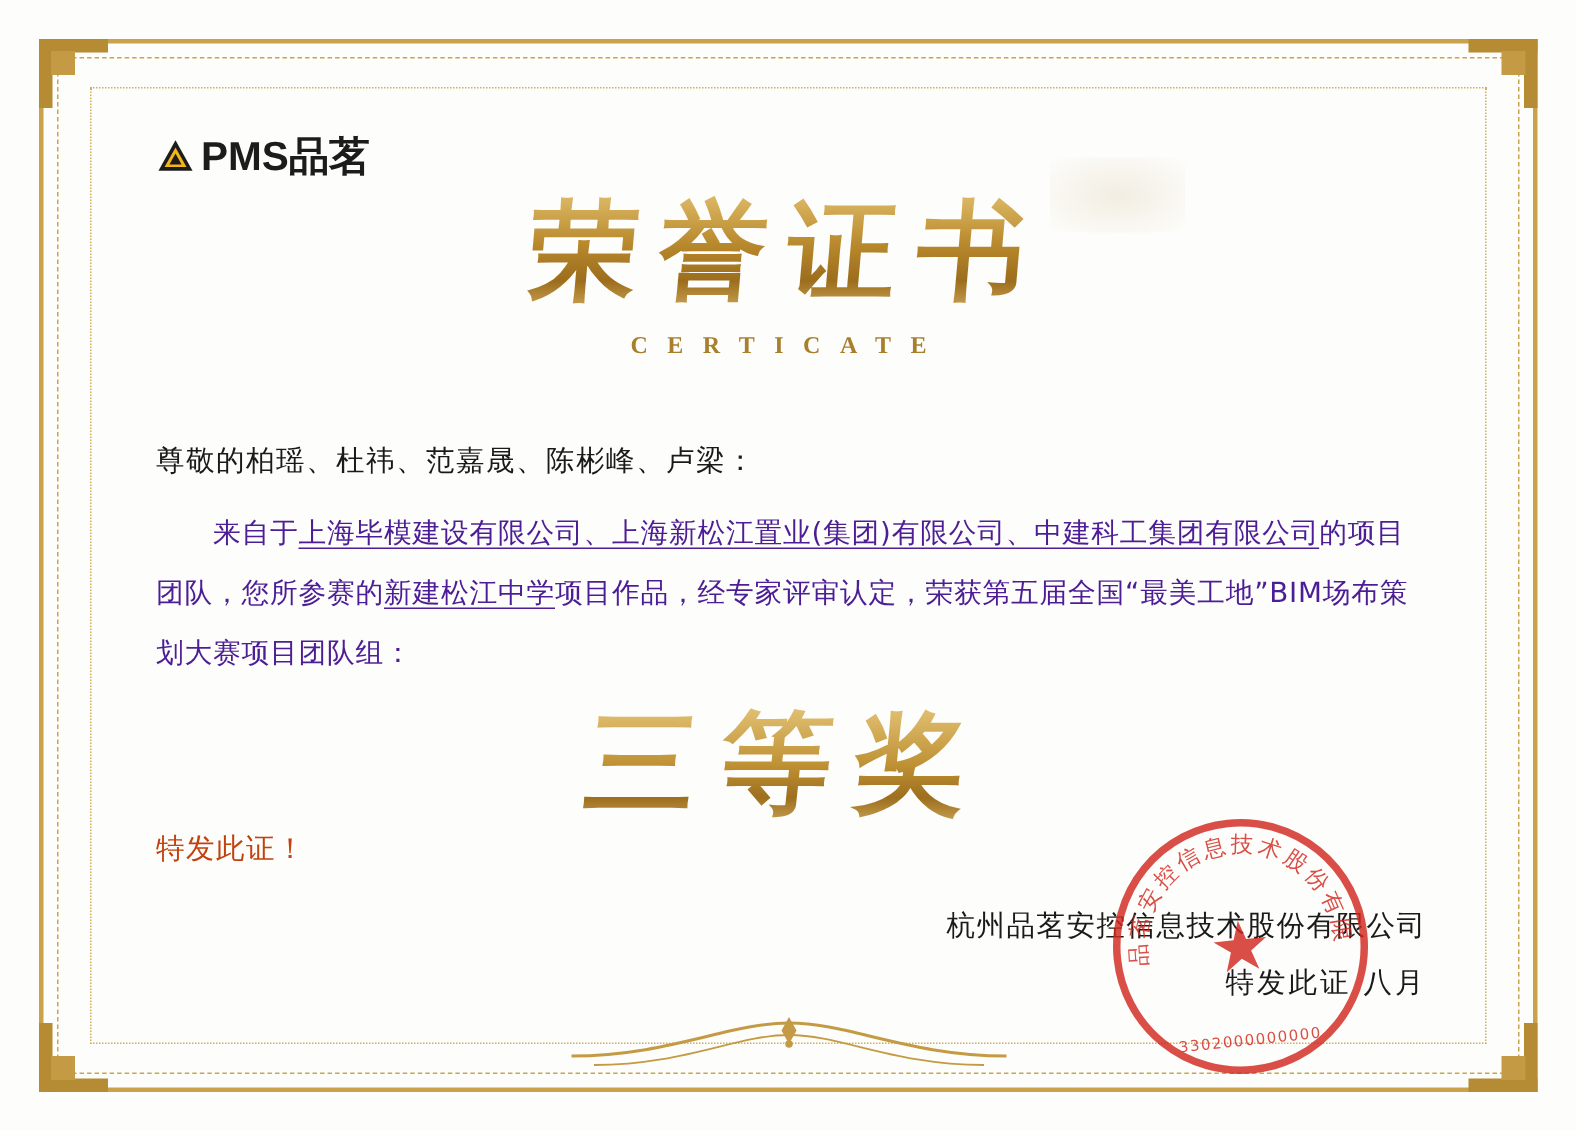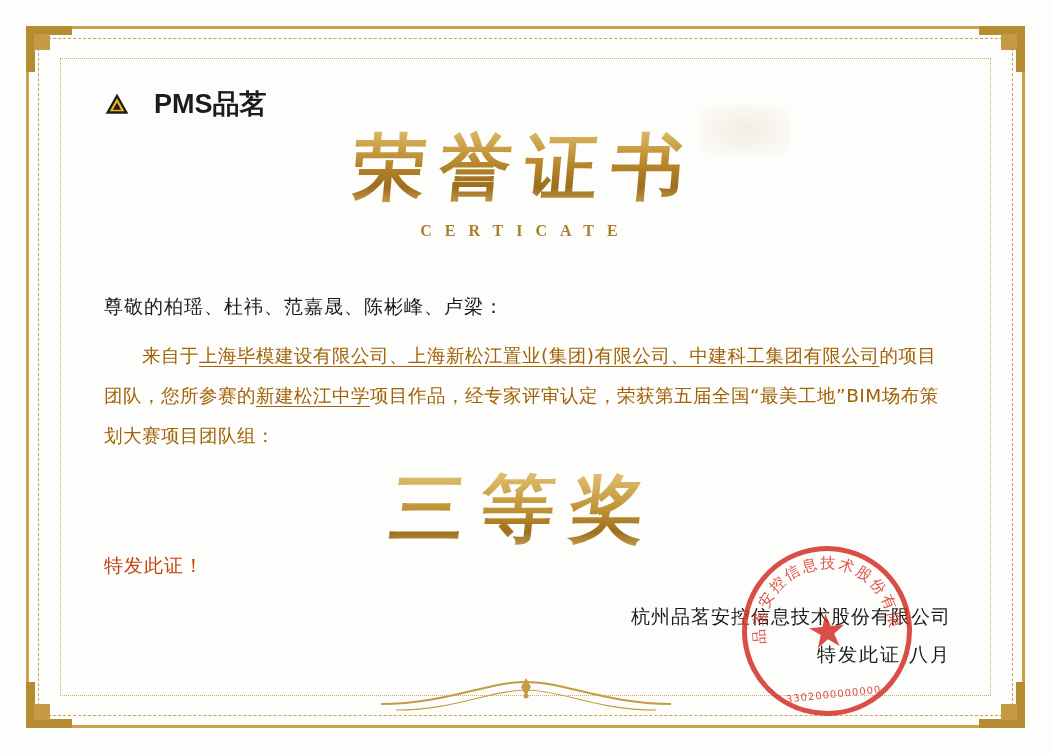--- a/index.html
+++ b/index.html
@@ -85,21 +85,21 @@
     pointer-events: none;
   }
 
   
   .logo-row {
     position: absolute;
     left: 104px;
     top: 86px;
     display: flex;
     align-items: center;
-    gap: 24px;
+    gap: 4px;
   }
   .logo-mark {
     width: 26px;
     height: 26px;
   }
   .logo-text {
     font-size: 27px;
     font-weight: bold;
     color: #1c1c1c;
     letter-spacing: 0px;
@@ -146,21 +146,21 @@
     font-family: "DejaVu Sans", sans-serif;
     letter-spacing: 1px;
   }
   .body-para {
     position: absolute;
     left: 104px;
     top: 336px;
     width: 848px;
     font-size: 18.5px;
     line-height: 40px;
-    color: #a16207;
+    color: #4c1d95;
     text-indent: 38px;
     font-family: "DejaVu Sans", sans-serif;
     letter-spacing: 0.5px;
   }
   .u {
     text-decoration: underline;
     text-underline-offset: 4px;
   }
 
   .award {

